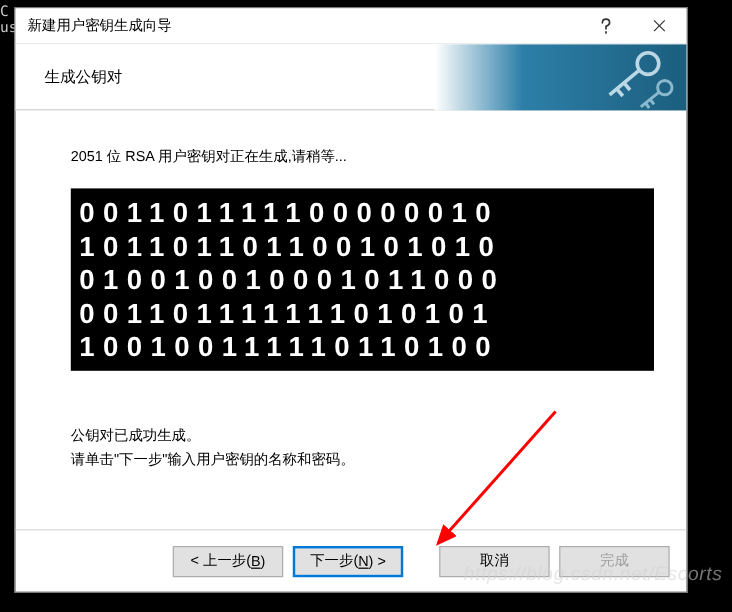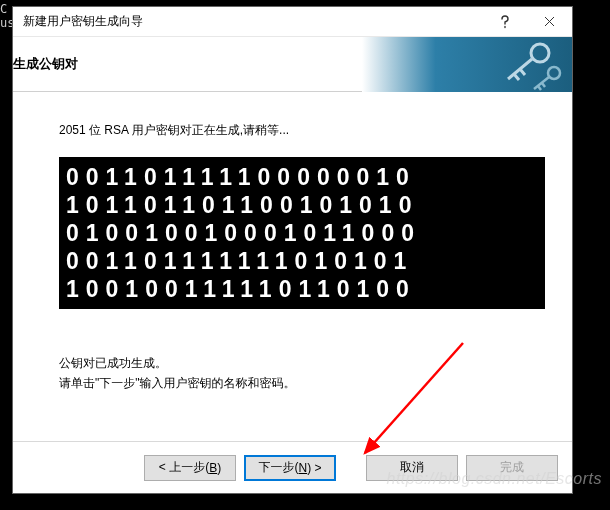--- a/index.html
+++ b/index.html
@@ -30,21 +30,21 @@
     cursor: pointer;
   }
   .tbtn svg { stroke: #333; stroke-width: 1; fill: none; }
   .tbtn.help svg { stroke-width: 0; fill: #333; }
   .banner {
     height: 55px; display: flex; align-items: center;
     position: relative; border-bottom: 1px solid #d0d0d0;
     background: #fff;
   }
   .banner .label {
-    font-weight: bold; font-size: 13px; position: relative; z-index: 2;
+    font-weight: normal; font-size: 13px; padding-left: 24px; position: relative; z-index: 2;
   }
   .banner .deco {
     position: absolute; right: 0; top: 0; width: 210px; height: 55px;
     background: linear-gradient(90deg,#fff 0%, #2d7fa8 35%, #1b5e7e 100%);
   }
   .banner .deco svg { position: absolute; right: 8px; top: 2px; }
   .content {
     flex: 1; padding: 30px 46px 10px 46px;
   }
   .status-line { margin-bottom: 18px; font-size: 12px; }

